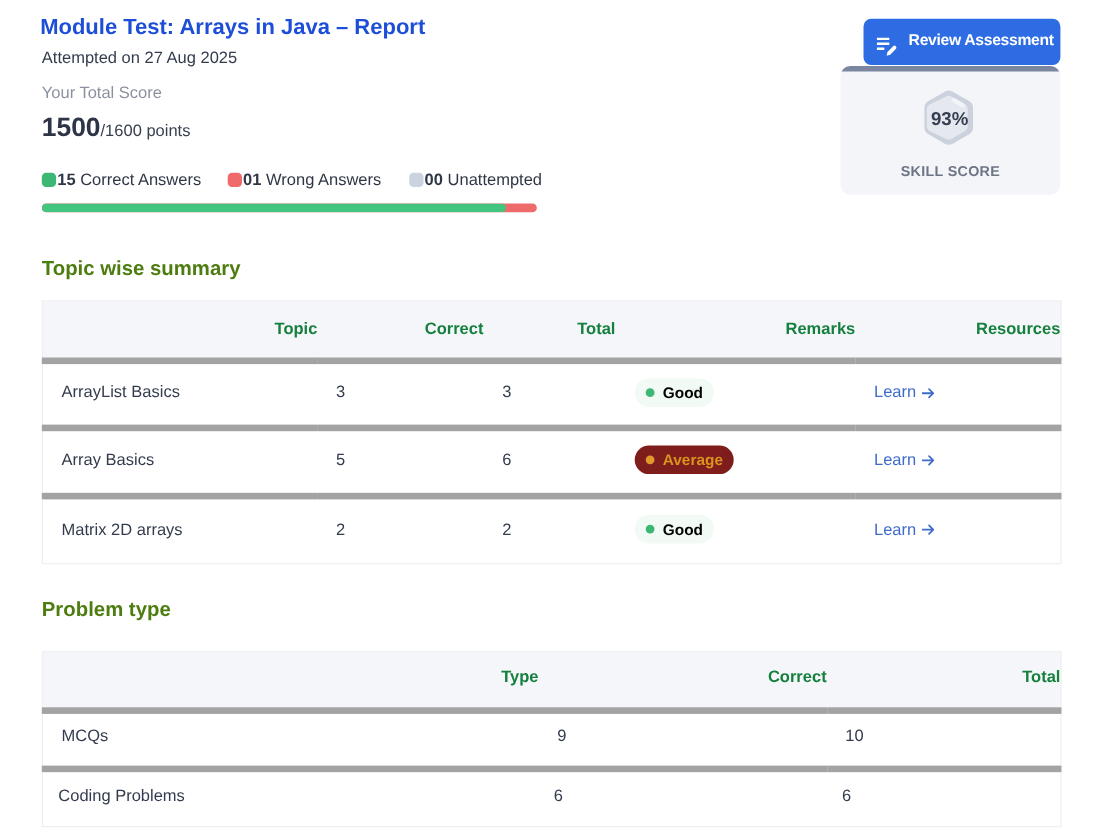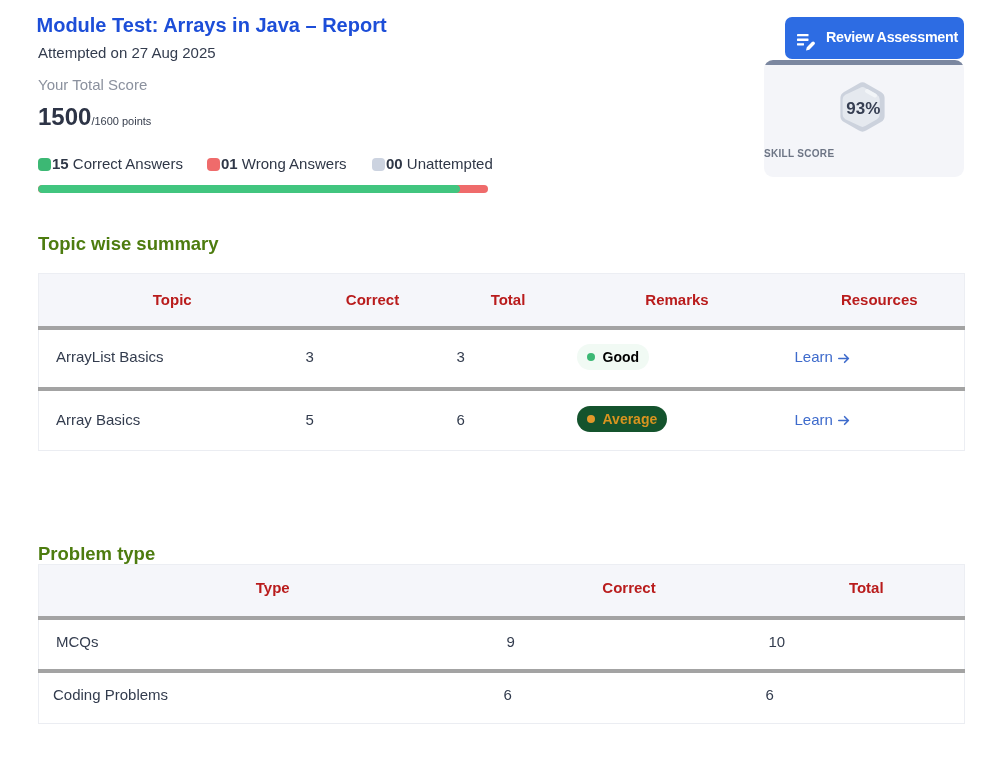--- a/index.html
+++ b/index.html
@@ -3,53 +3,53 @@
 <meta charset="utf-8">
 <style>
 * { margin:0; padding:0; box-sizing:border-box; }
 html,body { width:995px; height:764px; background:#fff; font-family:"Liberation Sans", sans-serif; }
 .page { position:relative; width:995px; height:764px; }
 .title { position:absolute; left:36.5px; top:14px; font-size:20px; font-weight:bold; color:#1d4ed8; }
 .attempted { position:absolute; left:38px; top:44px; font-size:15px; color:#333c4e; }
 .yts { position:absolute; left:38px; top:76px; font-size:15px; color:#8b919e; }
 .scorerow { position:absolute; left:38px; top:103px; }
 .score-big { font-size:24px; font-weight:bold; color:#2d3446; }
-.score-sub { font-size:11px; color:#39404f; }
+.score-sub { font-size:15px; color:#39404f; }
 .legend { position:absolute; left:0; top:155px; width:995px; height:20px; font-size:15px; color:#2f3747; }
 .legend span.item { position:absolute; top:0; white-space:nowrap; }
 .dot { display:inline-block; width:13px; height:13px; border-radius:4px; vertical-align:-2px; margin-right:1px; }
 .dg { background:#3cb874; }
 .dr { background:#ef6b6b; }
 .du { background:#ccd3e0; }
 .bar { position:absolute; left:38px; top:185px; width:450px; height:7.5px; border-radius:4px; background:#ef6b6b; overflow:hidden; }
 .bar .g { position:absolute; left:0; top:0; height:7.5px; width:422px; background:#41c57f; border-radius:4px; }
 .btn { position:absolute; left:785px; top:17px; width:179px; height:42px; background:#2d6ce3; border-radius:7px; color:#fff;padding-left:40px; }
 .btn svg { position:absolute; left:12px; top:17px; }
 .btn .bt { position:absolute; left:41px; top:12px; font-size:14.3px; font-weight:bold; letter-spacing:-0.3px; white-space:nowrap; }
 .skillcard { position:absolute; left:764px; top:60px; width:200px; height:117px; background:#f4f5f9; border-radius:9px; overflow:hidden; }
 .skillcard .tbar { position:absolute; left:0; top:0; width:200px; height:4.5px; background:#7b87a0; }
 .hexwrap { position:absolute; left:75px; top:22px; width:47px; height:50px; }
-.skilllabel { position:absolute; left:0; top:88px; width:200px; font-size:10px; font-weight:bold; letter-spacing:0.3px; color:#6d7585; }
+.skilllabel { position:absolute; left:0; top:88px; width:200px; text-align:center; font-size:13px; font-weight:bold; letter-spacing:0.3px; color:#6d7585; }
 .h2 { position:absolute; left:38px; font-size:18.5px; font-weight:bold; color:#4d7c0f; }
 table { border-collapse:collapse; position:absolute; left:38px; table-layout:fixed; }
-th { text-align:center; font-size:15px; font-weight:bold; color:#b91c1c; background:#f5f6fa; padding:0 0 0 17px; }
-td { text-align:left; font-size:15px; color:#333c4e; padding:0 0 0 17px; border-top:4px solid #a3a3a3; }
+th { text-align:right; font-size:15px; font-weight:bold; color:#15803d; background:#f5f6fa; padding:0 0 0 17px; }
+td { text-align:left; font-size:15px; color:#333c4e; padding:0 0 0 17px; border-top:6px solid #a3a3a3; }
 .t1 { top:273px; width:926px; border:1px solid #eceef3; }
 .t1 th { height:54px; }
 .t1 td { height:61.5px; padding-bottom:3px; }
-.t2 { top:564px; width:926px; border:1px solid #eceef3; }
+.t2 { top:592px; width:926px; border:1px solid #eceef3; }
 .t2 th { height:53px; padding-bottom:5px; }
 .t2 td { height:53px; padding-bottom:6px; }
 .t2 tr:last-child td { border-bottom:1px solid #ebedf2;padding-left:14px; }
 .t1 tr:last-child td { border-bottom:1px solid #ebedf2; }
 .pill { display:inline-flex; align-items:center; height:26px; border-radius:13px; padding:0 10px; font-size:14px; font-weight:bold; }
 .pill .pd { width:8px; height:8px; border-radius:50%; margin-right:8px; }
 .pill.good { background:#f1faf4; color:#000000; }
 .pill.good .pd { background:#3cb874; }
-.pill.avg { background:#14532d; color:#d9941f; }
+.pill.avg { background:#7f1d1d; color:#d9941f; }
 .pill.avg .pd { background:#e2982a; }
 .learn { color:#3e6bcc; font-size:15px; text-decoration:none; white-space:nowrap; }
 .learn svg { margin-left:5px; vertical-align:-1.5px; }
 </style>
 </head>
 <body>
 <div class="page">
   <div class="title">Module Test: Arrays in Java – Report</div>
   <div class="attempted">Attempted on 27 Aug 2025</div>
   <div class="yts">Your Total Score</div>
@@ -112,20 +112,29 @@
         </tr>
     <tr>
           <td>Array Basics</td>
           <td>5</td>
           <td>6</td>
           <td><span class="pill avg"><span class="pd"></span>Average</span></td>
           <td><a class="learn">Learn<svg width="12" height="11" viewBox="0 0 12 11">
                 <path d="M0.8 5.5 H10.4 M6.6 1.7 L10.4 5.5 L6.6 9.3" fill="none" stroke="#3e6bcc" stroke-width="1.6" stroke-linecap="round" stroke-linejoin="round"></path>
               </svg></a></td>
         </tr>
+    <tr>
+          <td>Matrix 2D arrays</td>
+          <td>2</td>
+          <td>2</td>
+          <td><span class="pill good"><span class="pd"></span>Good</span></td>
+          <td><a class="learn">Learn<svg width="12" height="11" viewBox="0 0 12 11">
+                <path d="M0.8 5.5 H10.4 M6.6 1.7 L10.4 5.5 L6.6 9.3" fill="none" stroke="#3e6bcc" stroke-width="1.6" stroke-linecap="round" stroke-linejoin="round"></path>
+              </svg></a></td>
+        </tr>
   </tbody>
     </table>
 
   <div class="h2" style="top:543px;">Problem type</div>
   <table class="t2">
     <colgroup>
         <col style="width:451px">
         <col style="width:262px">
         <col style="width:213px">
       </colgroup>

